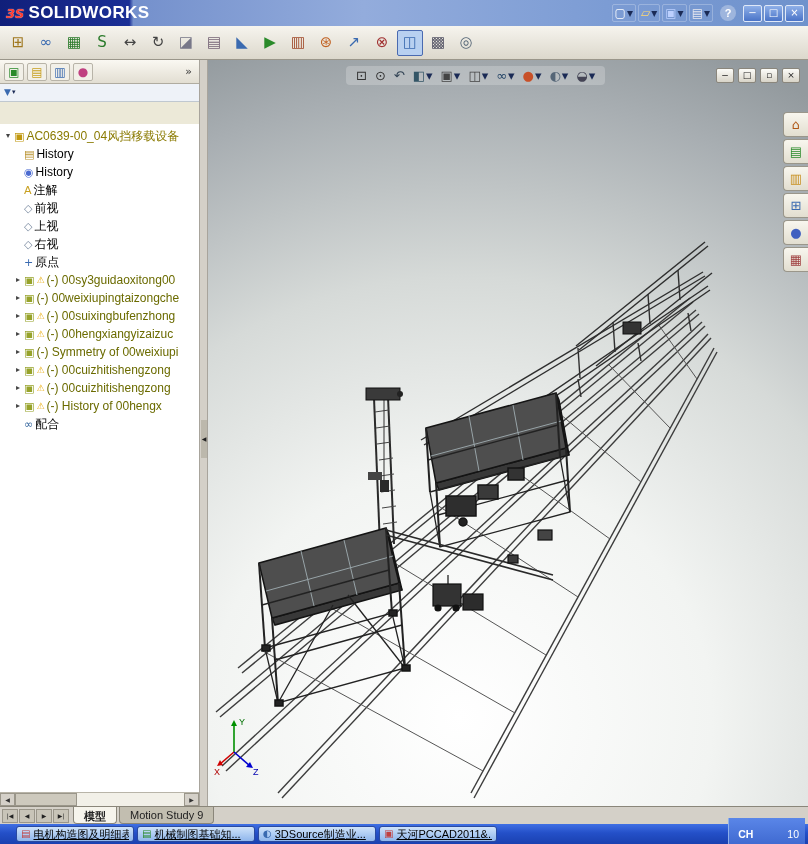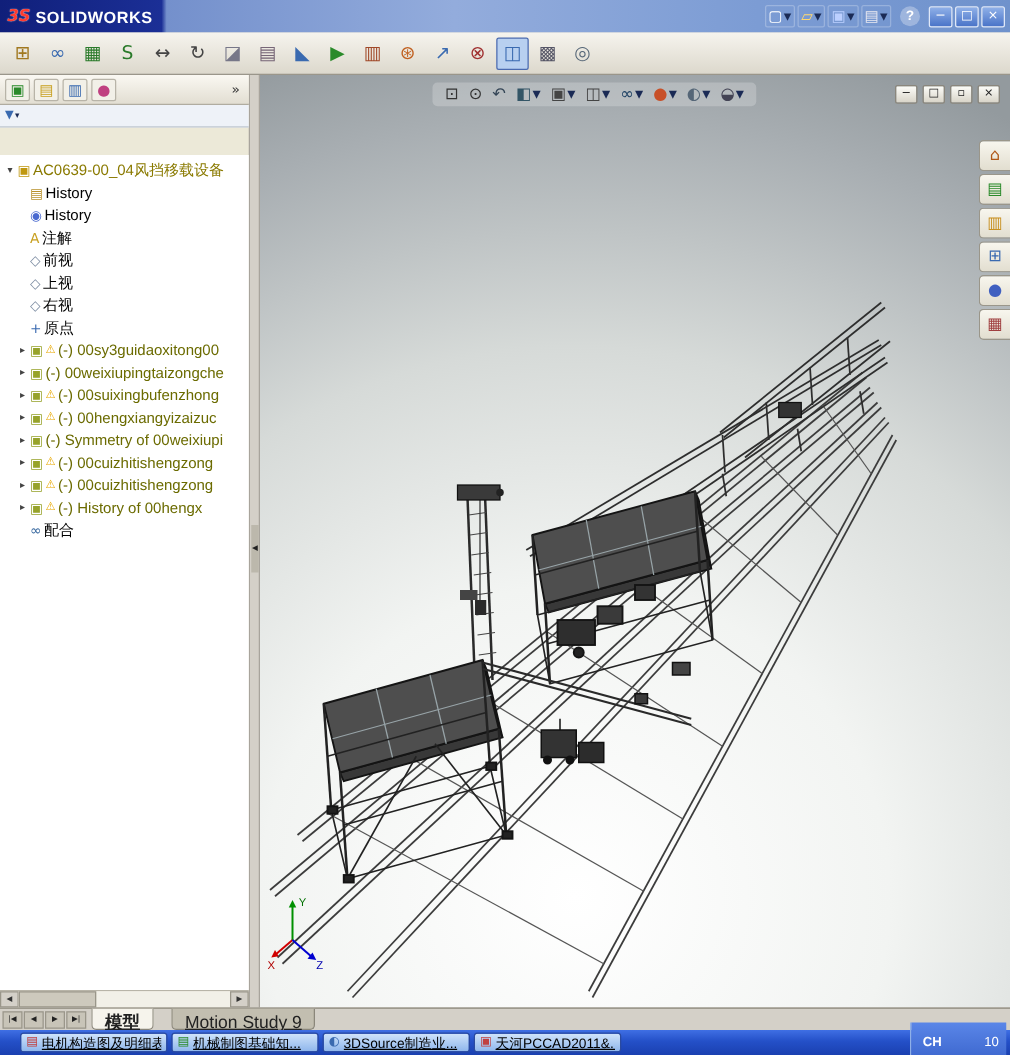--- a/index.html
+++ b/index.html
@@ -7,21 +7,21 @@
   body { font-family:"Liberation Sans","DejaVu Sans",sans-serif; font-size:11px; background:#d4d0c8; }
   #app { position:relative; width:808px; height:844px; overflow:hidden; background:#d4d0c8; }
   .glyph { font-family:"DejaVu Sans",sans-serif; line-height:1; }
 
   
   .titlebar { position:absolute; top:0; left:0; right:0; height:26px;
     background:linear-gradient(90deg,#101f7a 0%,#1b2f96 16%,#7490cc 16.5%,#93acdc 45%,#7c9cd4 75%,#6f92cc 100%);
     display:flex; align-items:center; }
   .logo { width:134px; height:26px; display:flex; align-items:center; gap:4px; padding-left:6px; color:#fff; }
   .logomark { font-weight:bold; font-style:italic; font-size:13px; color:#ff3b30; text-shadow:0 0 1px #fff; }
-  .logotext { font-weight:bold; font-size:13px; letter-spacing:.4px; }
+  .logotext { font-weight:bold; font-size:17px; letter-spacing:.4px; }
   .menus { display:flex; color:#000; font-size:12px; }
   .menu-item { padding:4px 8px; cursor:default; }
   .tb-right { margin-left:auto; display:flex; align-items:center; gap:3px; padding-right:4px; }
   .quick { display:flex; align-items:center; gap:2px; }
   .qbtn { display:flex; align-items:center; padding:2px 2px; border:1px solid rgba(255,255,255,.25); border-radius:2px; }
   .qbtn .glyph { font-size:12px; }
   .caret { font-size:7px; color:#1a2a55; margin-left:1px; }
   .help-btn { width:16px; height:16px; border-radius:8px; background:rgba(255,255,255,.3); color:#fff;
     display:flex; align-items:center; justify-content:center; font-weight:bold; font-size:11px; margin:0 4px; }
   .winctl { display:flex; gap:2px; }
@@ -92,21 +92,21 @@
   svg.triad { position:absolute; left:6px; bottom:30px; }
 
   
   .bottom-tabs { position:absolute; left:0; right:0; bottom:20px; height:18px; background:#d4d0c8;
     border-top:1px solid #8a867a; display:flex; align-items:center; padding-left:2px; }
   .sheet-nav { display:flex; gap:1px; margin-right:4px; }
   .nav-btn { width:16px; height:14px; background:#c8c4b8; border:1px solid #9a968a; font-size:6px;
     display:flex; align-items:center; justify-content:center; color:#222; }
   .sheet-tabs { display:flex; height:100%; }
   .sheet-tab { padding:2px 10px; border:1px solid #8a867a; border-top:none; border-radius:0 0 4px 4px;
-    background:#c2beb0; margin-right:14px; font-size:14px; color:#222;text-decoration:underline; }
+    background:#c2beb0; margin-right:2px; font-size:11px; color:#222; }
   .sheet-tab.active { background:#f6f4ec; font-weight:bold; }
 
   
   .taskbar { position:absolute; left:0; right:0; bottom:0; height:20px;
     background:linear-gradient(#3f6fe4,#2450c8 45%,#1a40b0); display:flex; align-items:center; gap:3px; padding:0 3px; }
   .ql { display:flex; gap:3px; align-items:center; padding-right:3px; border-right:1px solid rgba(255,255,255,.4); }
   .ql .glyph { font-size:11px; }
   .task-btn { width:118px; height:16px; background:linear-gradient(#cfe3fa,#8fb6ec); border:1px solid #2a4aa0;
     border-radius:3px; display:flex; align-items:center; gap:3px; padding:0 4px; overflow:hidden; white-space:nowrap; }
   .task-btn .glyph { font-size:10px; flex:0 0 auto; }

